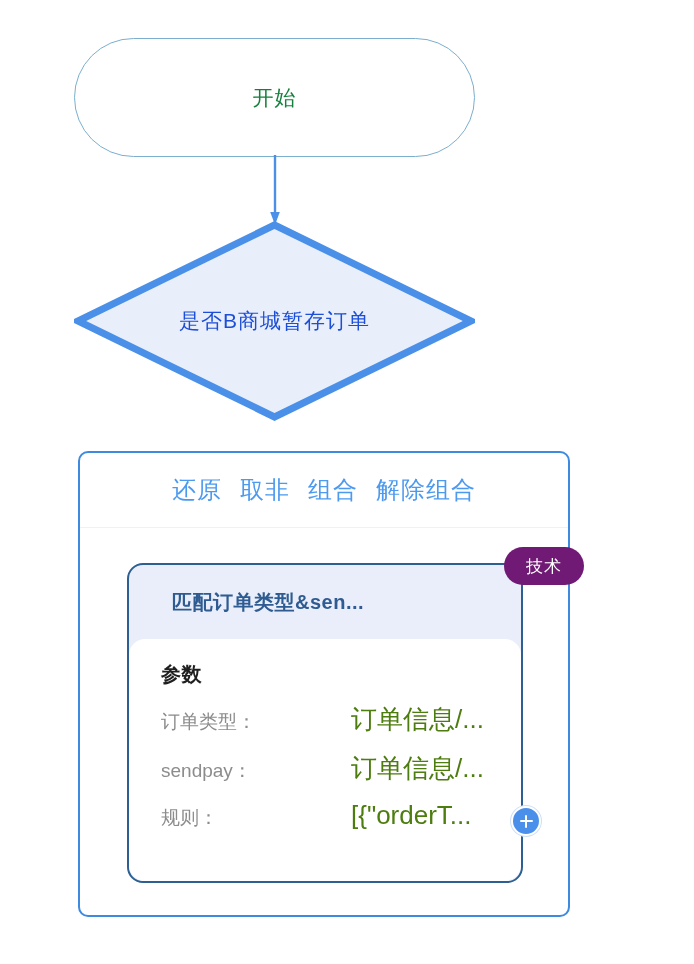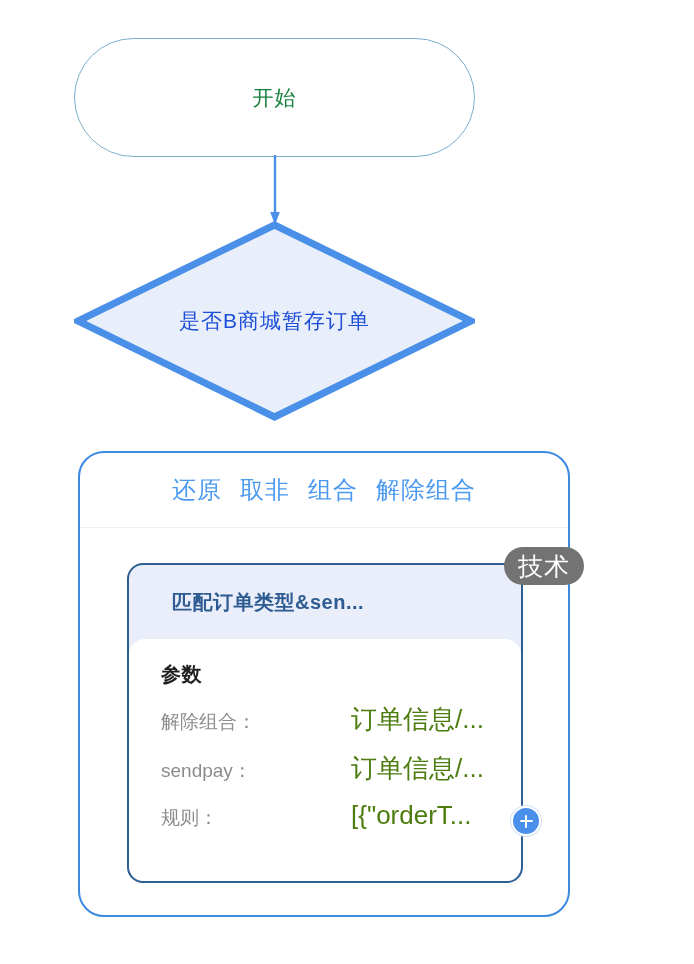--- a/index.html
+++ b/index.html
@@ -71,21 +71,21 @@
 
   
   .group-container {
     position: absolute;
     left: 78px;
     top: 451px;
     width: 492px;
     height: 466px;
     box-sizing: border-box;
     border: 2px solid #3d8ae0;
-    border-radius: 26px;
+    border-radius: 10px;
     background: #ffffff;
   }
   .group-toolbar {
     height: 75px;
     box-sizing: border-box;
     border-bottom: 1.5px solid #f1f1f4;
     display: flex;
     align-items: center;
     justify-content: center;
     gap: 18px;
@@ -166,23 +166,23 @@
   }
 
   
   .type-badge {
     position: absolute;
     left: 375px;
     top: -18px;
     width: 80px;
     height: 38px;
     border-radius: 19px;
-    background: #737373;
+    background: #701a75;
     color: #ffffff;
-    font-size: 25px;
+    font-size: 17px;
     display: flex;
     align-items: center;
     justify-content: center;
     letter-spacing: 1px;
     z-index: 5;
   }
 
   
   .add-handle {
     position: absolute;
@@ -242,21 +242,21 @@
     <div class="type-badge">技术</div>
 
     <div class="card-header">
       <span class="card-title">匹配订单类型&amp;sen...</span>
     </div>
 
     <div class="card-body">
       <div class="params-title">参数</div>
 
       <div class="param-row">
-        <span class="param-key">解除组合：</span>
+        <span class="param-key">订单类型：</span>
         <span class="param-val">订单信息/...</span>
       </div>
 
       <div class="param-row">
         <span class="param-key">sendpay：</span>
         <span class="param-val">订单信息/...</span>
       </div>
 
       <div class="param-row">
         <span class="param-key">规则：</span>

